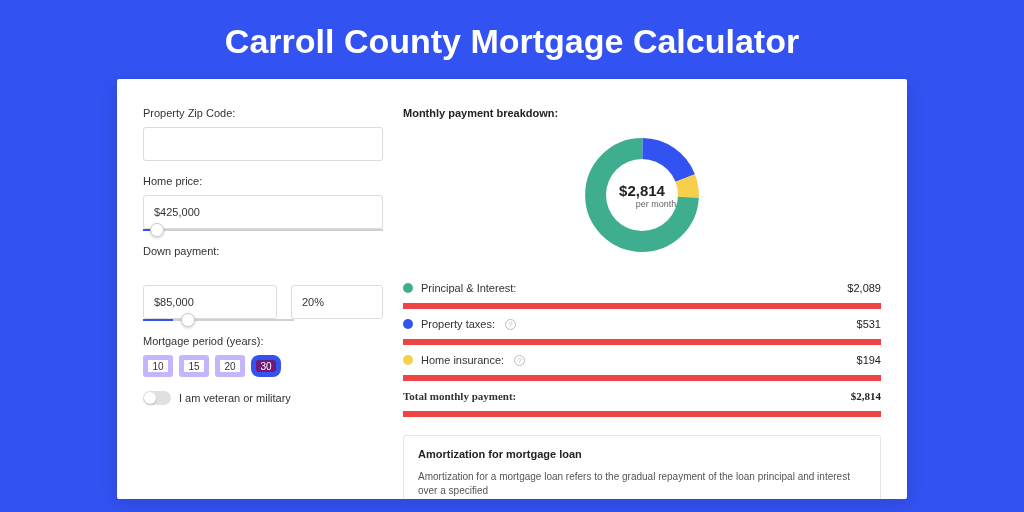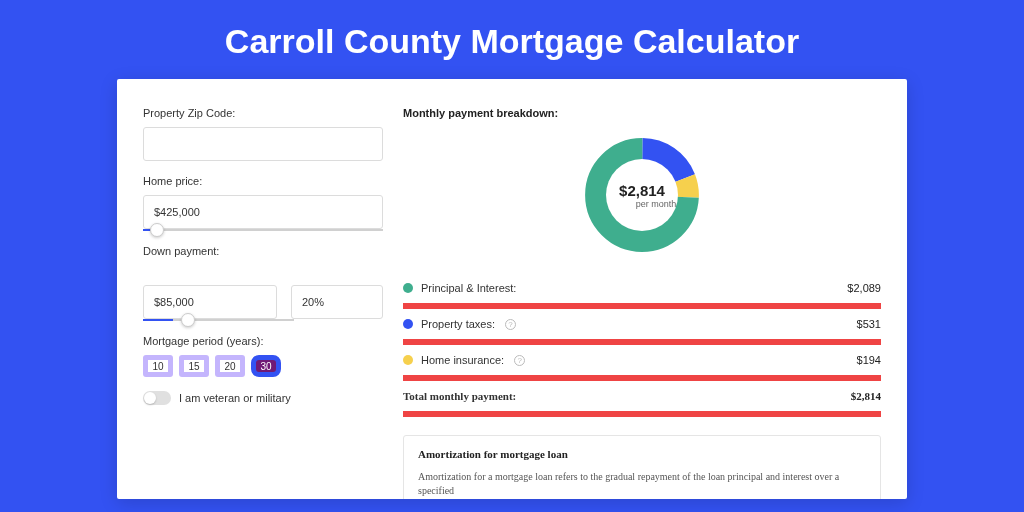--- a/index.html
+++ b/index.html
@@ -154,21 +154,20 @@
   }
   .li-value { color: #222; font-weight: 500; }
   .line-total .li-label,
   .line-total .li-value { font-weight: 700; font-family: Liberation Serif, serif; }
 
   .amort-box {
     border: 1px solid #e5e5e5;
     border-radius: 3px;
     padding: 12px 14px;
     margin-top: 18px;
-    font-family: Liberation Serif, serif;
   }
   .amort-title { font-size: 11px; font-weight: 700; color: #222; margin-bottom: 10px; }
   .amort-text  { font-size: 10px; color: #555; line-height: 1.4; }
 </style>
 </head>
 <body>
 
 <h1 class="page-title">Carroll County Mortgage Calculator</h1>
 
 <div class="card">

